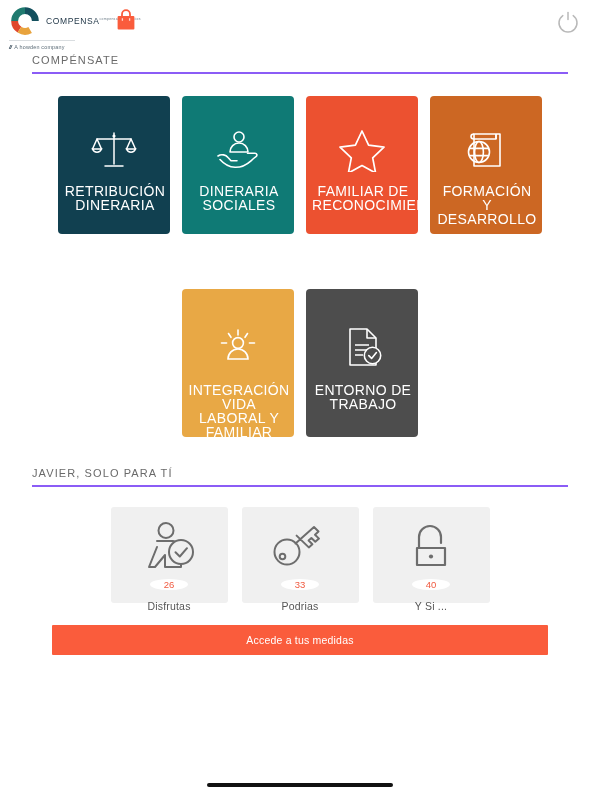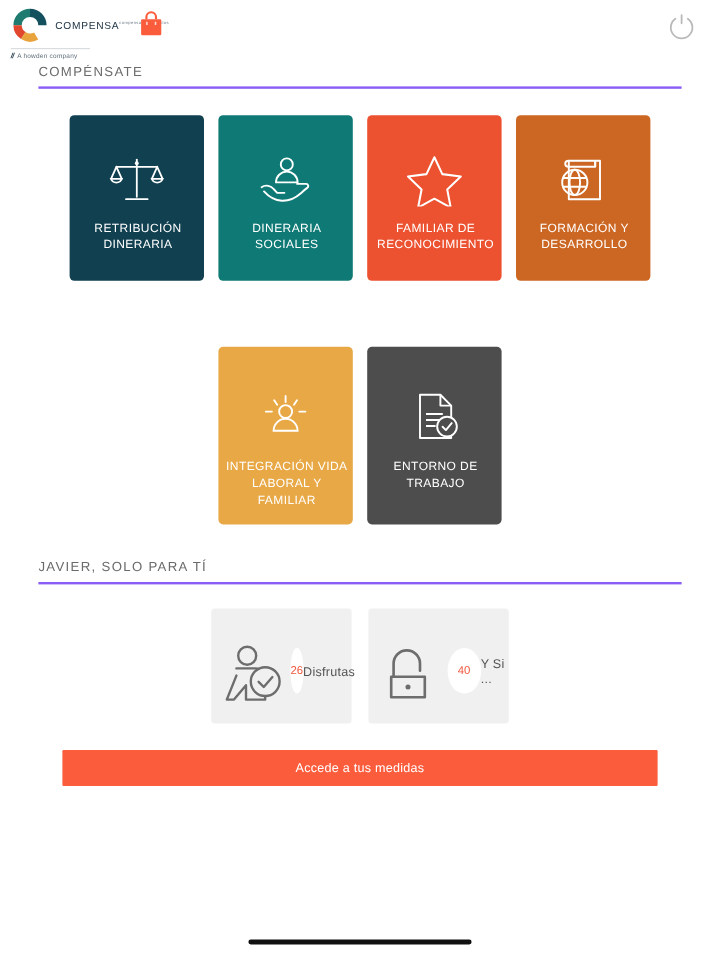--- a/index.html
+++ b/index.html
@@ -70,34 +70,34 @@
     width:112px; height:138px; border-radius:4px;
     display:flex; flex-direction:column; align-items:center;
     justify-content:flex-start;
     cursor:pointer; position:relative; overflow:hidden;
   }
   .tile .t-icon {
     margin-top:30px; height:48px; display:flex; align-items:center; justify-content:center;
   }
   .tile .t-label {
     position:absolute; left:6px; right:4px; top:88px;
-    text-align:center; color:#fff; font-size:10px;
+    text-align:center; color:#fff; font-size:14px;
     letter-spacing:.35px; line-height:14px;
   }
   .tile.row2 { height:148px;margin-top:41px; }
   .tile.row2 .t-icon { margin-top:34px; }
   .tile.row2 .t-label { top:94px; }
 
   
   .stats {
     display:flex; gap:14px; justify-content:center; margin-top:20px;
   }
   .stat {
     width:117px; height:96px; background:#f0f0f0; border-radius:3px;
-    display:flex; flex-direction:row; align-items:center;
+    display:flex; flex-direction:column; align-items:center;
     cursor:pointer; position:relative;
   }
   .stat .s-icon { margin-top:14px; height:50px; display:flex; align-items:flex-end; }
   .stat .s-bubble {
     margin-top:8px; width:38px; height:38px; border-radius:50%;
     background:#fff; display:flex; align-items:center; justify-content:center;
     color:#f05a40; font-size:9.5px;
   }
   .stat .s-label {
     margin-top:10px; color:#555; font-size:10.5px; letter-spacing:.2px;
@@ -274,20 +274,35 @@
             <path d="M39.5 31.2 L43.8 35.5 L51 27.2"></path>
           </g>
         </svg>
       </div>
       <div class="s-bubble">
         <span>26</span>
       </div>
       <div class="s-label">Disfrutas</div>
     </div>
 
+    <div class="stat">
+      <div class="s-icon">
+        <svg width="66" height="50" viewBox="0 0 66 50">
+          <g fill="none" stroke="#6d6d6d" stroke-width="2" stroke-linejoin="round" stroke-linecap="round">
+            <circle cx="20" cy="31" r="12.5"></circle>
+            <circle cx="15.5" cy="35.5" r="2.8"></circle>
+            <path d="M28.5 22.5 L47 6 L51.5 10.5 L48 13.8 L52 17.6 L48.3 20.8 L44.4 17 L41.6 19.5 L45.4 23.2 L41.8 26.4 L29.6 14.6"></path>
+          </g>
+        </svg>
+      </div>
+      <div class="s-bubble">
+        <span>33</span>
+      </div>
+      <div class="s-label">Podrias</div>
+    </div>
 
     <div class="stat">
       <div class="s-icon">
         <svg width="66" height="50" viewBox="0 0 66 50">
           <g fill="none" stroke="#6d6d6d" stroke-width="2.2" stroke-linejoin="round" stroke-linecap="round">
             <rect x="19" y="27" width="28" height="17"></rect>
             <path d="M21 27 V16 a11 11 0 0 1 22 0 V22"></path>
           </g>
           <circle cx="33" cy="35.5" r="2.1" fill="#6d6d6d"></circle>
         </svg>

